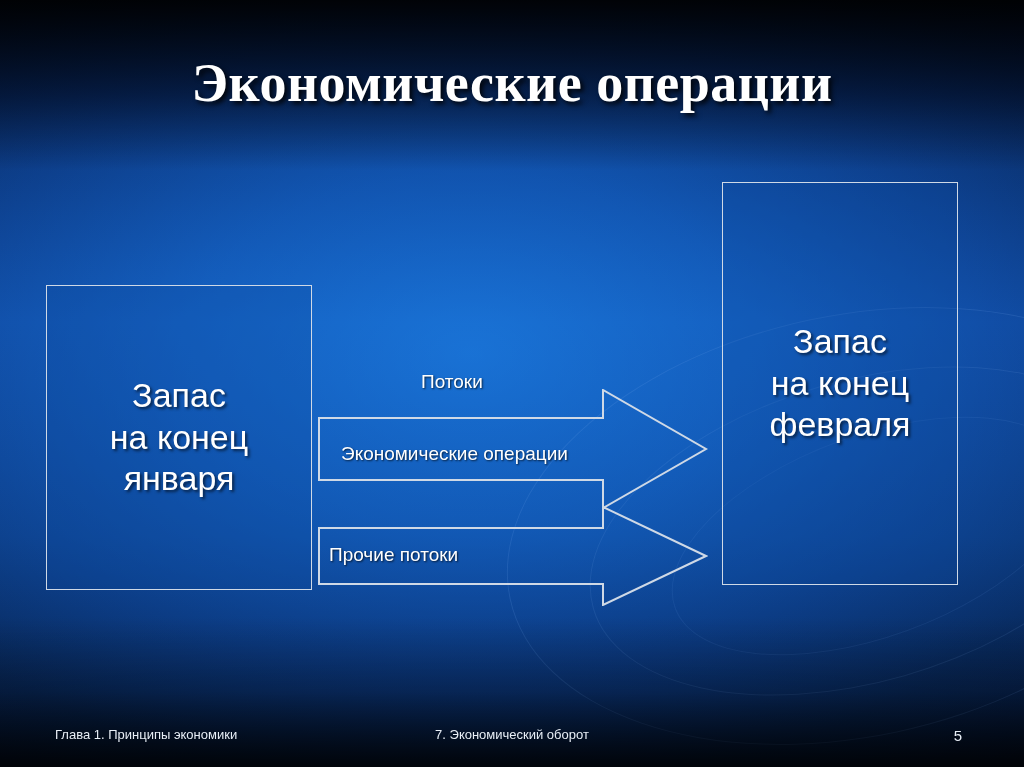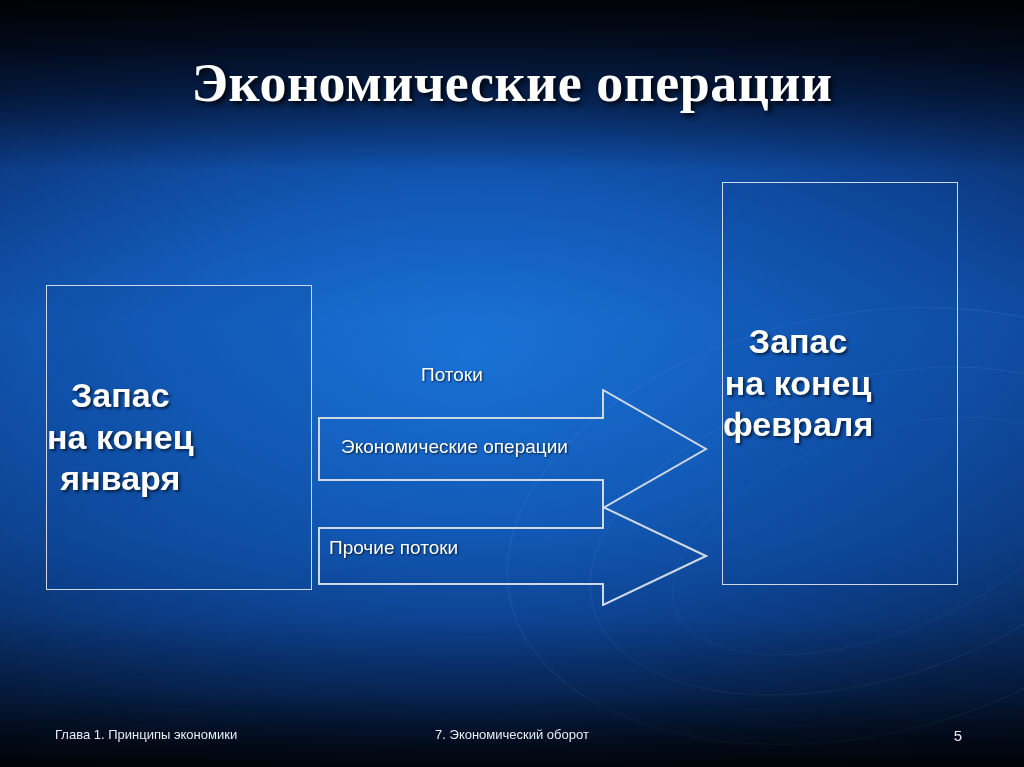--- a/index.html
+++ b/index.html
@@ -59,45 +59,46 @@
     text-shadow: 3px 3px 5px rgba(0,0,0,0.85);
   }
 
   .box {
     position: absolute;
     border: 1px solid #cfd9e6;
     background: rgba(13, 70, 155, 0.25);
     color: #ffffff;
     display: flex;
     align-items: center;
+    justify-content: center;
     text-align: center;
     font-size: 34px;
     line-height: 1.22;
     text-shadow: 2px 2px 3px rgba(0,0,0,0.6);
-    font-weight: bold;
   }
   #box-left {
     left: 46px;
     top: 285px;
     width: 264px;
     height: 303px;
   }
   #box-right {
     left: 722px;
     top: 182px;
     width: 234px;
     height: 401px;
   }
 
   .flow-label {
     position: absolute;
     color: #ffffff;
     font-size: 19px;
     text-shadow: 1px 1px 2px rgba(0,0,0,0.7);
     white-space: nowrap;
+    margin-top: 7px;
   }
   #label-potoki { left: 421px; top: 364px; }
   #label-econ  { left: 341px; top: 436px; }
   #label-other { left: 329px; top: 537px; }
 
   .arrow {
     position: absolute;
   }
   #arrow-1 { left: 318px; top: 389px; }
   #arrow-2 { left: 318px; top: 506px; }

